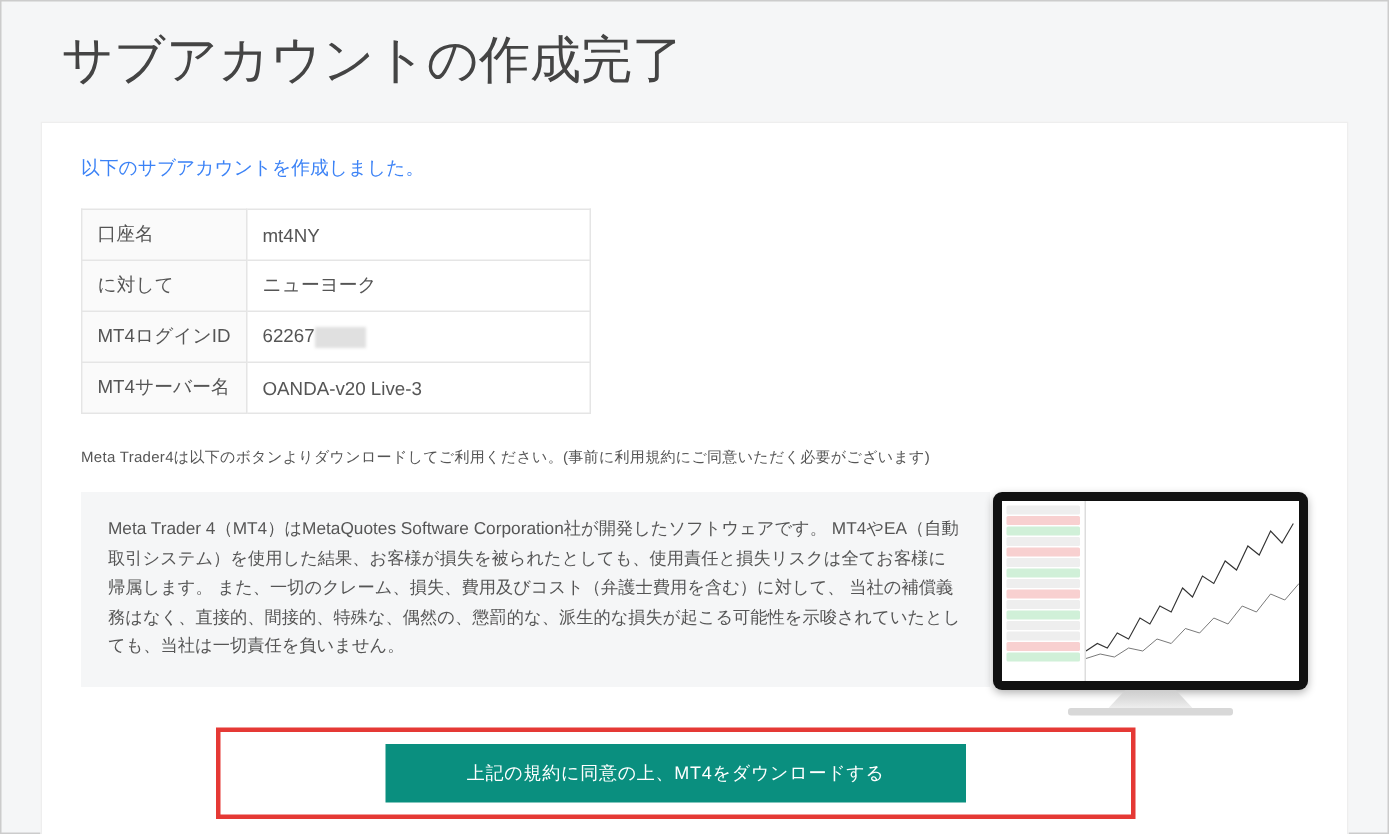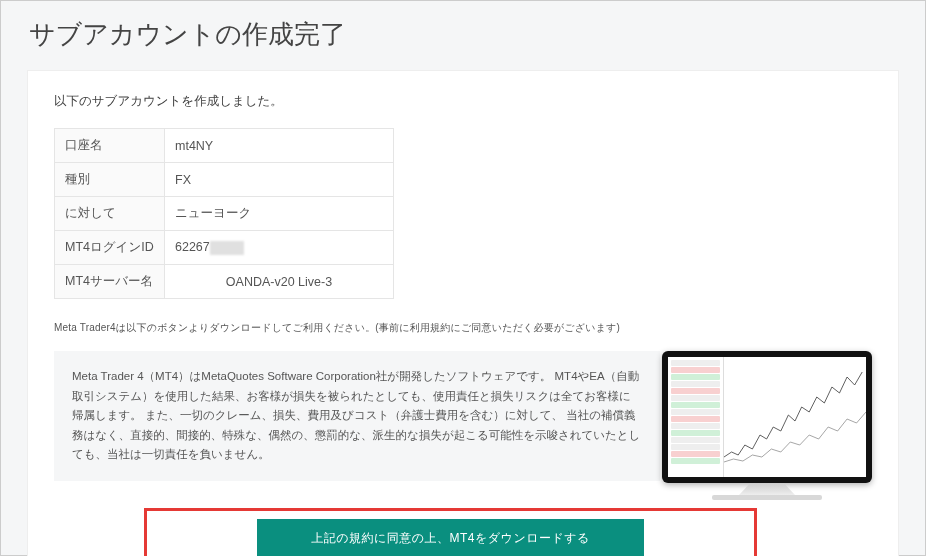--- a/index.html
+++ b/index.html
@@ -12,32 +12,33 @@
       height: 556px;
       overflow: hidden;
     }
     .outer {
       border: 1px solid #ccc;
       height: 556px;
       background: #f5f6f7;
       padding: 0;
     }
     .page-title {
-      font-size: 26px;
+      font-size: 34px;
       font-weight: 400;
       color: #444;
       padding: 16px 28px 18px 28px;
+      margin-left: 12px;
     }
     .card {
       background: #fff;
       margin: 0 26px 20px 26px;
       padding: 22px 26px 30px 26px;
       border: 1px solid #eee;
     }
-    .intro { font-size: 12.5px; color: #404040; margin-bottom: 18px; }
+    .intro { font-size: 12.5px; color: #3b82f6; margin-bottom: 18px; }
     .info-table {
       border-collapse: collapse;
       width: 340px;
       margin-bottom: 22px;
       border-radius: 29px;
     }
     .info-table td {
       border: 1px solid #e5e5e5;
       padding: 8px 10px;
       font-size: 12.5px;
@@ -48,21 +49,21 @@
       width: 110px;
     }
     .blurred {
       display: inline-block;
       background: #e0e0e0;
       width: 34px;
       height: 14px;
       vertical-align: middle;
       filter: blur(1px);
     }
-    .link-blue { color: #1a8fbf; text-align: center; }
+    .link-blue { color: #1a8fbf; }
     .note {
       font-size: 10px;
       color: #555;
       margin-bottom: 16px;
       letter-spacing: 0.2px;
     }
     .bottom-row { display: flex; align-items: flex-start; gap: 2px; }
     .disclaimer-box {
       background: #f5f6f7;
       padding: 16px 18px;
@@ -141,24 +142,20 @@
   <h1 class="page-title">サブアカウントの作成完了</h1>
 
   <div class="card">
     <p class="intro">以下のサブアカウントを作成しました。</p>
 
     <table class="info-table">
       <tbody>
           <tr>
         <td class="label">口座名</td>
         <td>mt4NY</td>
-      </tr>
-      <tr>
-        <td class="label">種別</td>
-        <td>FX</td>
       </tr>
       <tr>
         <td class="label">に対して</td>
         <td>ニューヨーク</td>
       </tr>
       <tr>
         <td class="label">MT4ログインID</td>
         <td><span>62267</span><span class="blurred"></span></td>
       </tr>
       <tr>

